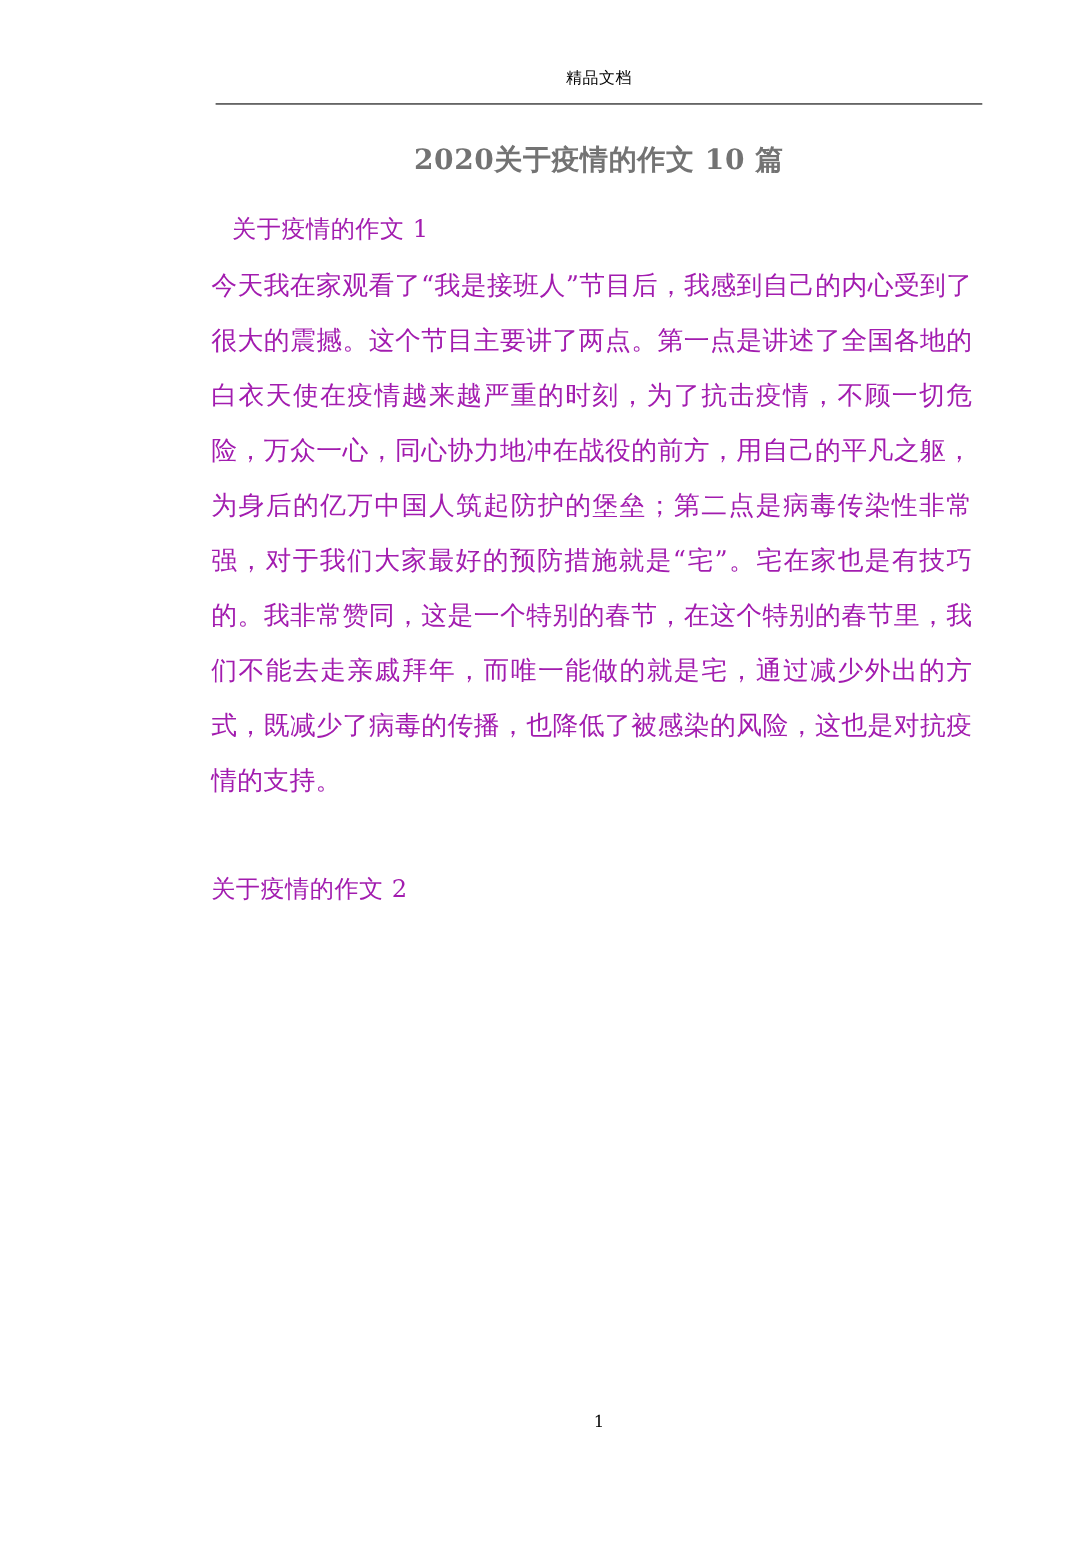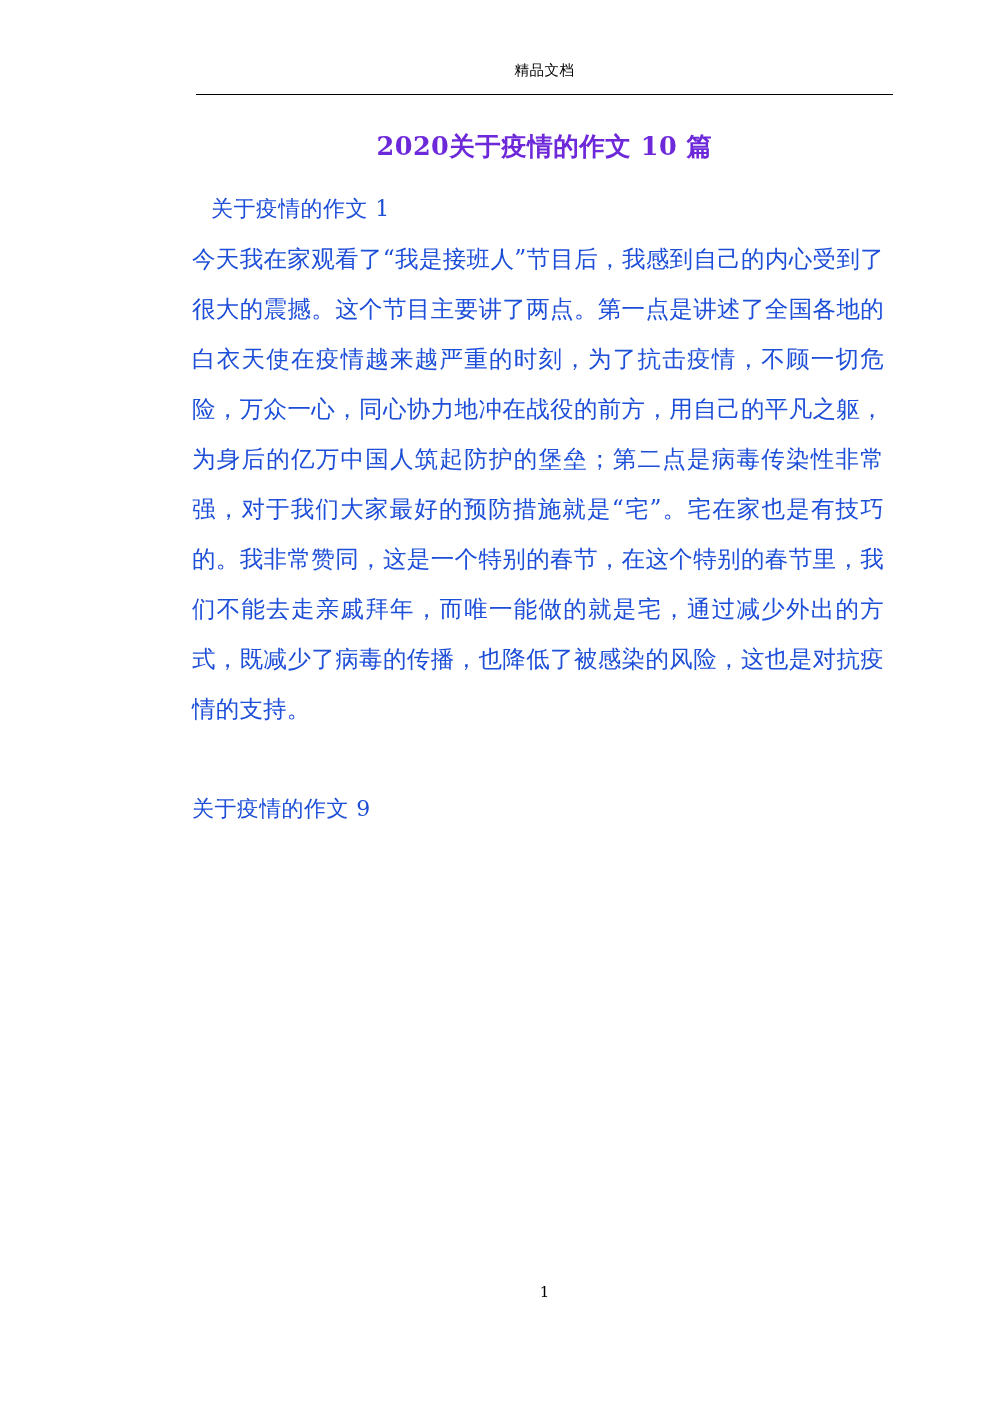--- a/index.html
+++ b/index.html
@@ -57,37 +57,37 @@
   .doc-title {
     position: absolute;
     left: 148px;
     top: 129px;
     width: 697px;
     text-align: center;
     font-family: "DejaVu Serif", "Liberation Serif", serif;
     font-weight: bold;
     font-size: 25.5px;
     line-height: 34px;
-    color: #6d28d9;
+    color: #737373;
     letter-spacing: 0.5px;
   }
 
   
   .body-col {
     position: absolute;
     left: 144px;
     top: 184px;
     width: 692px;
   }
 
   .para {
     font-family: "DejaVu Serif", "Liberation Serif", serif;
     font-size: 23.5px;
     line-height: 50px;
-    color: #1d4ed8;
+    color: #a21caf;
     margin: 0;
     text-align: justify;
     text-justify: inter-character;
     letter-spacing: 0.2px;
     word-break: break-all;
   }
 
   
   .section-label {
     font-size: 22px;
@@ -132,20 +132,20 @@
 
   <div class="body-col">
 
     <div class="para section-label indented">关于疫情的作文 1</div>
 
     <p class="para">今天我在家观看了“我是接班人”节目后，我感到自己的内心受到了很大的震撼。这个节目主要讲了两点。第一点是讲述了全国各地的白衣天使在疫情越来越严重的时刻，为了抗击疫情，不顾一切危险，万众一心，同心协力地冲在战役的前方，用自己的平凡之躯，为身后的亿万中国人筑起防护的堡垒；第二点是病毒传染性非常强，对于我们大家最好的预防措施就是“宅”。宅在家也是有技巧的。我非常赞同，这是一个特别的春节，在这个特别的春节里，我们不能去走亲戚拜年，而唯一能做的就是宅，通过减少外出的方式，既减少了病毒的传播，也降低了被感染的风险，这也是对抗疫情的支持。</p>
 
     <div class="blank-line"></div>
 
 
-    <div class="para section-label">关于疫情的作文 9</div>
+    <div class="para section-label">关于疫情的作文 2</div>
 
 
   </div>
 
   <div class="page-number">1</div>
 
 </div>
 
 </body></html>

